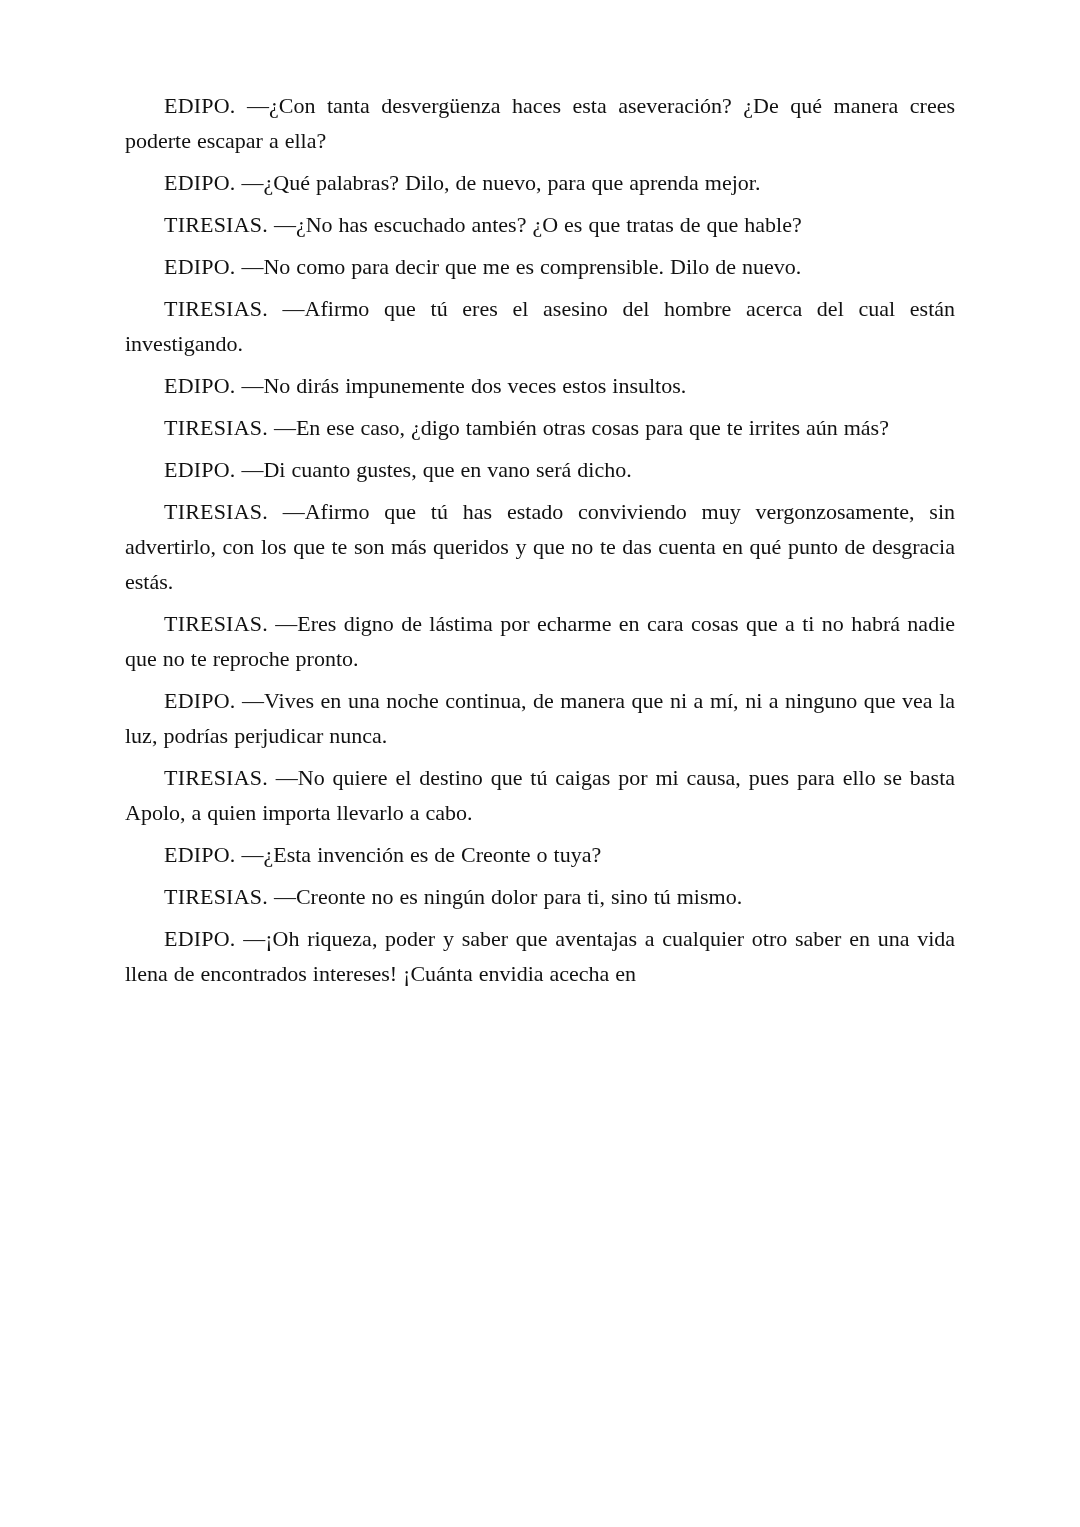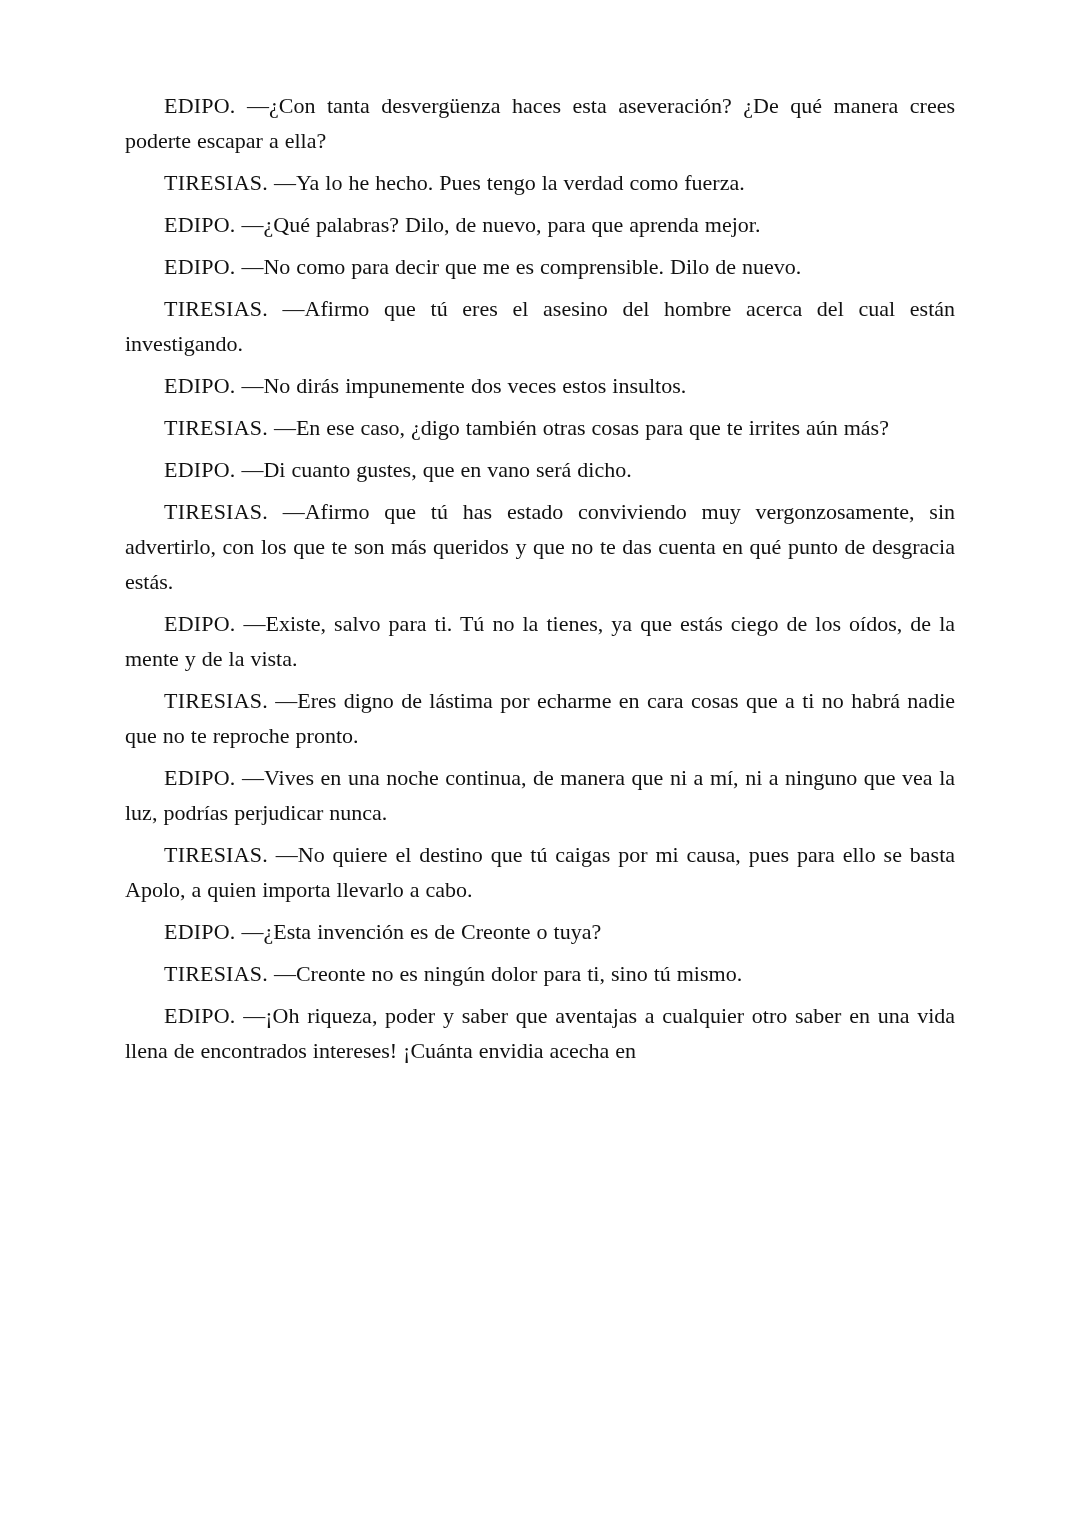--- a/index.html
+++ b/index.html
@@ -37,29 +37,28 @@
   .speaker {
     letter-spacing: 0.2px;
   }
 </style>
 </head>
 <body>
 
 <div class="page">
   <div class="text-column" id="dialogue-container">
       <p><span class="speaker">EDIPO.</span> <span>—¿Con tanta desvergüenza haces esta aseveración? ¿De qué manera crees poderte escapar a ella?</span></p>
-      <p><span class="speaker">TIRESIAS.</span> <span>—Ya lo he hecho. Pues tengo la verdad como fuerza.</span></p>
       <p><span class="speaker">EDIPO.</span> <span>—¿Qué palabras? Dilo, de nuevo, para que aprenda mejor.</span></p>
+      <p><span class="speaker">TIRESIAS.</span> <span>—¿No has escuchado antes? ¿O es que tratas de que hable?</span></p>
       <p><span class="speaker">EDIPO.</span> <span>—No como para decir que me es comprensible. Dilo de nuevo.</span></p>
       <p><span class="speaker">TIRESIAS.</span> <span>—Afirmo que tú eres el asesino del hombre acerca del cual están investigando.</span></p>
       <p><span class="speaker">EDIPO.</span> <span>—No dirás impunemente dos veces estos insultos.</span></p>
       <p><span class="speaker">TIRESIAS.</span> <span>—En ese caso, ¿digo también otras cosas para que te irrites aún más?</span></p>
       <p><span class="speaker">EDIPO.</span> <span>—Di cuanto gustes, que en vano será dicho.</span></p>
       <p><span class="speaker">TIRESIAS.</span> <span>—Afirmo que tú has estado conviviendo muy vergonzosamente, sin advertirlo, con los que te son más queridos y que no te das cuenta en qué punto de desgracia estás.</span></p>
-      <p><span class="speaker">EDIPO.</span> <span>—Existe, salvo para ti. Tú no la tienes, ya que estás ciego de los oídos, de la mente y de la vista.</span></p>
       <p><span class="speaker">TIRESIAS.</span> <span>—Eres digno de lástima por echarme en cara cosas que a ti no habrá nadie que no te reproche pronto.</span></p>
       <p><span class="speaker">EDIPO.</span> <span>—Vives en una noche continua, de manera que ni a mí, ni a ninguno que vea la luz, podrías perjudicar nunca.</span></p>
       <p><span class="speaker">TIRESIAS.</span> <span>—No quiere el destino que tú caigas por mi causa, pues para ello se basta Apolo, a quien importa llevarlo a cabo.</span></p>
       <p><span class="speaker">EDIPO.</span> <span>—¿Esta invención es de Creonte o tuya?</span></p>
       <p><span class="speaker">TIRESIAS.</span> <span>—Creonte no es ningún dolor para ti, sino tú mismo.</span></p>
       <p><span class="speaker">EDIPO.</span> <span>—¡Oh riqueza, poder y saber que aventajas a cualquier otro saber en una vida llena de encontrados intereses! ¡Cuánta envidia acecha en</span></p>
     </div>
 </div>
 
 </body></html>

